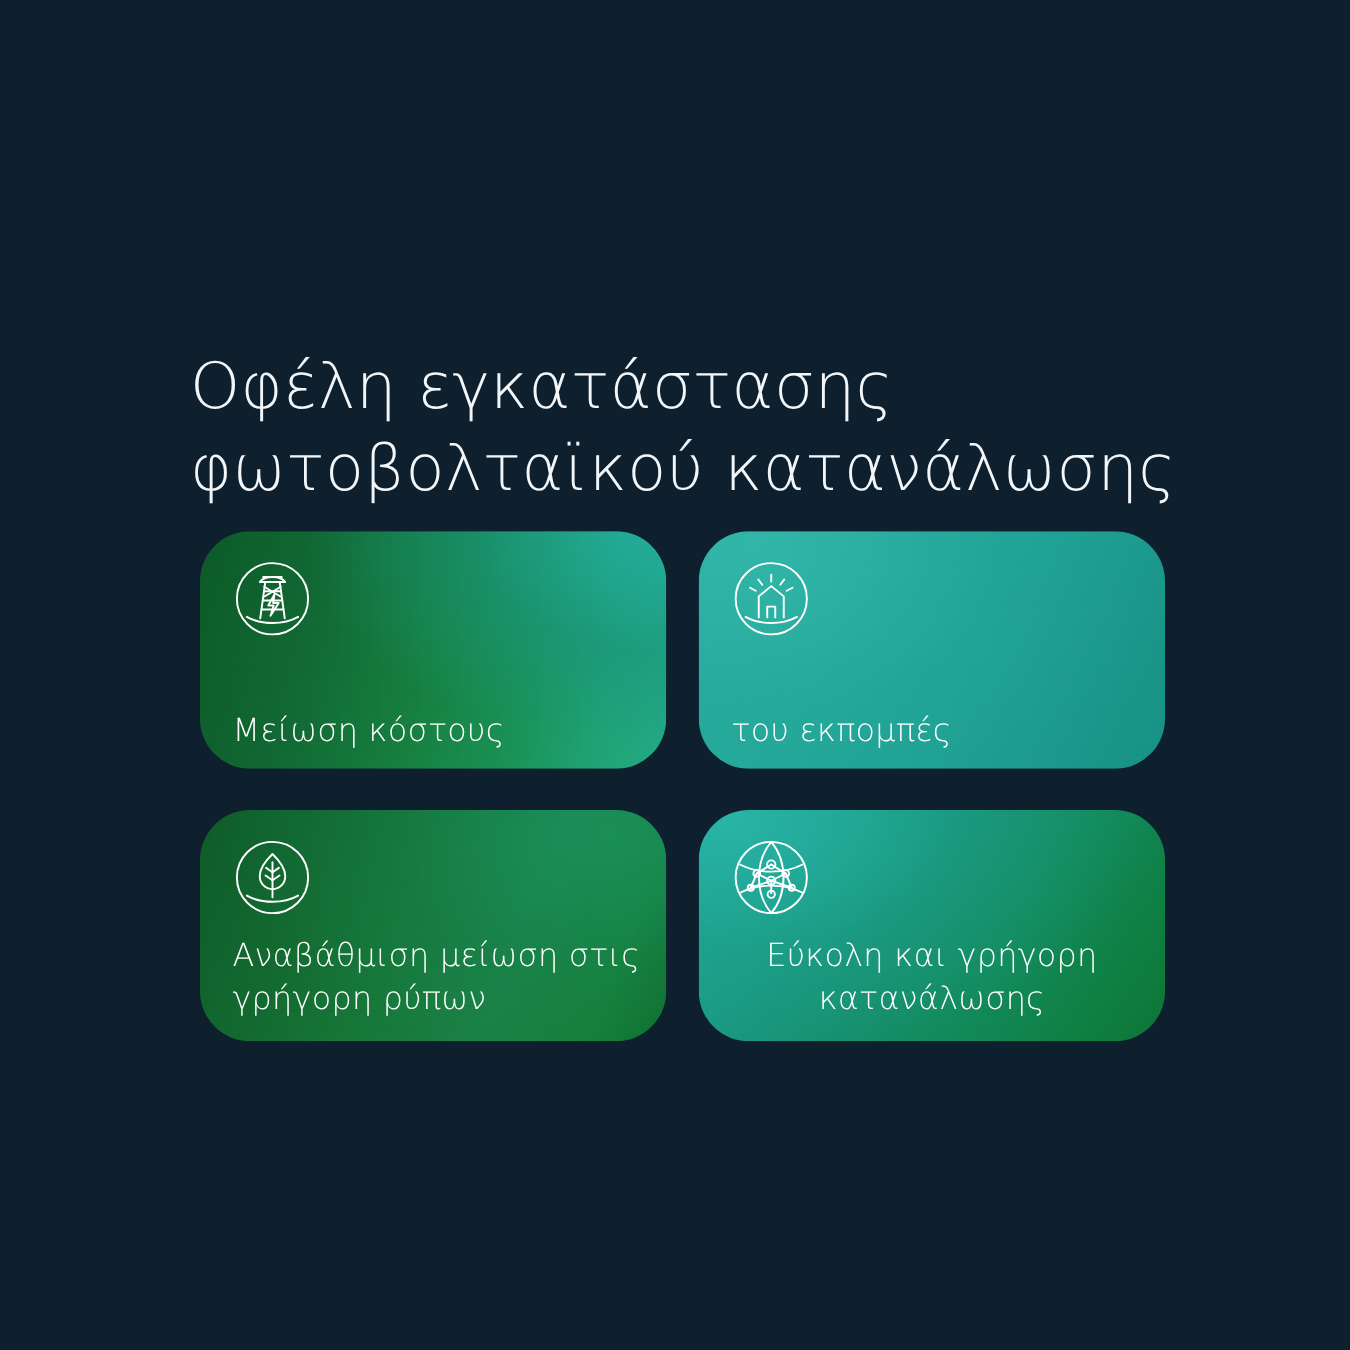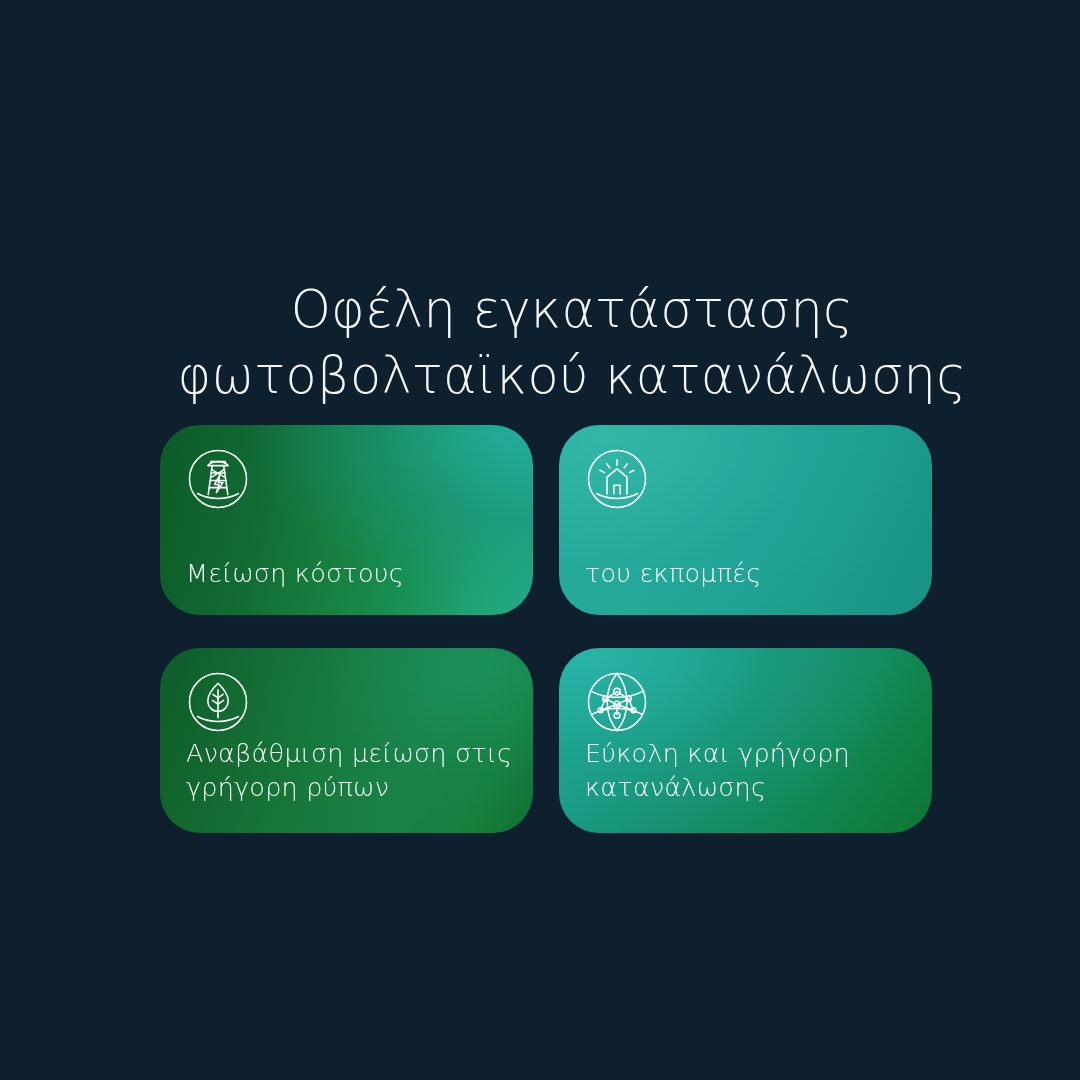--- a/index.html
+++ b/index.html
@@ -32,21 +32,20 @@
     color: #f3f6f8;
     font-size: 51px;
     line-height: 1.30;
     font-weight: 300;
     letter-spacing: 0.3px;
     -webkit-font-smoothing: antialiased;
   }
   .headline .hl-line {
     display: block;
     white-space: nowrap;
-    text-align: center;
   }
 
   
   .cards {
     position: absolute;
     left: 160px;
     top: 425px;
     width: 772px;
     height: 408px;
     display: grid;
@@ -54,21 +53,21 @@
     grid-template-rows: 190px 185px;
     column-gap: 26px;
     row-gap: 33px;
   }
 
   .card {
     position: relative;
     border-radius: 40px;
     overflow: hidden;
     box-sizing: border-box;
-    padding: 22px 26px 20px 26px;
+    padding: 22px 26px 8px 26px;
     display: flex;
     flex-direction: column;
     justify-content: space-between;
   }
 
   
   .card.g1 {
     background:
       radial-gradient(125% 150% at 100% 0%, rgba(36,176,160,0.95) 0%, rgba(26,150,130,0.55) 34%, rgba(16,110,70,0.0) 62%),
       linear-gradient(103deg, #0c5b28 0%, #116a33 26%, #16813f 50%, #199154 68%, #1ea273 84%, #23ab86 100%);
@@ -80,20 +79,21 @@
   }
   .card.g3 {
     background:
       radial-gradient(120% 150% at 88% 10%, rgba(30,160,118,0.48) 0%, rgba(24,140,96,0.18) 40%, rgba(16,110,60,0.0) 70%),
       linear-gradient(112deg, #0e5c2a 0%, #12692f 22%, #167838 45%, #198144 66%, #158039 86%, #0f6e2d 100%);
   }
   .card.g4 {
     background:
       radial-gradient(130% 150% at 6% 4%, rgba(42,186,172,0.85) 0%, rgba(32,166,148,0.42) 38%, rgba(20,130,92,0.0) 70%),
       linear-gradient(124deg, #1da391 0%, #1a9b85 22%, #169171 44%, #128a5a 66%, #0f8041 86%, #0d7536 100%);
+    text-align: center;
   }
 
   
   .card::after {
     content: "";
     position: absolute;
     inset: 0;
     pointer-events: none;
     opacity: 0.16;
     background-image:

